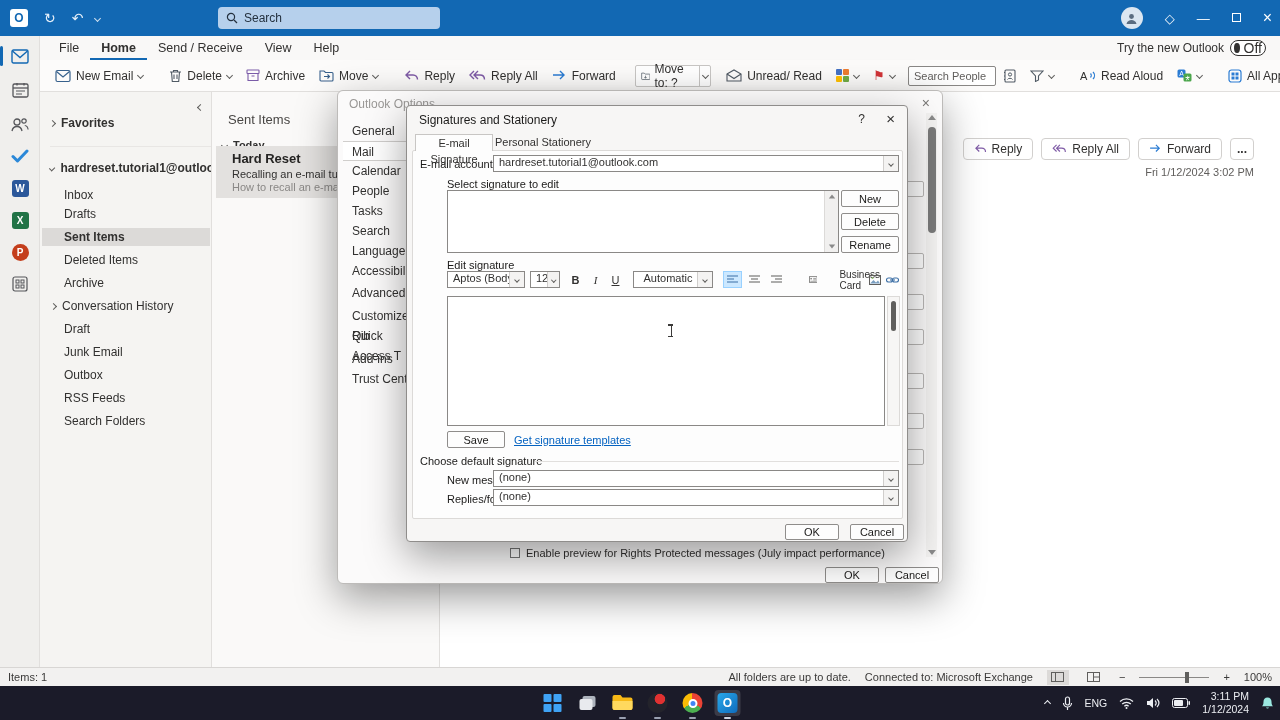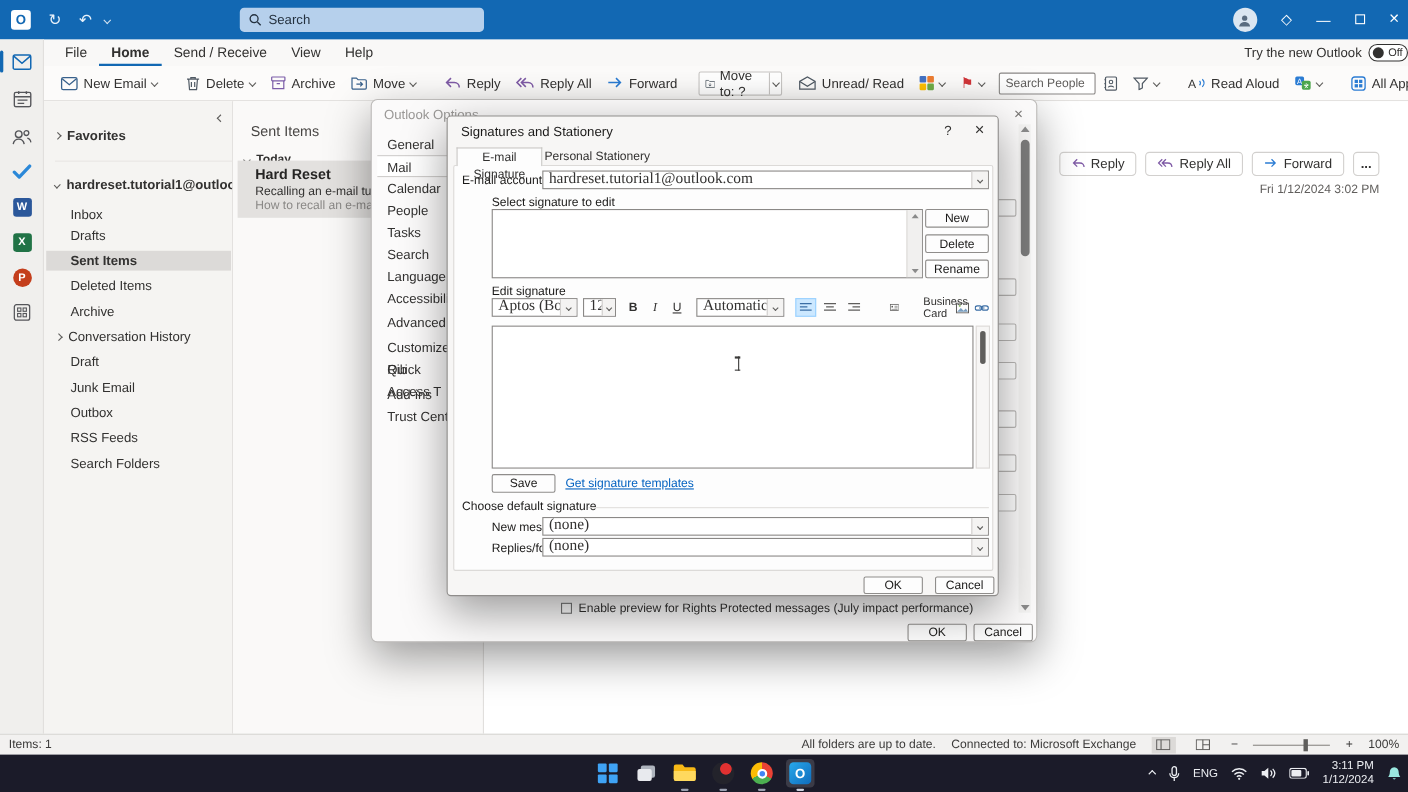--- a/index.html
+++ b/index.html
@@ -25,24 +25,24 @@
   .tb-search { position:absolute; left:218px; top:7px; width:222px; height:22px; background:#b6d0ec; border-radius:4px; display:flex; align-items:center; padding-left:8px; color:#24313f; font-size:12px; gap:6px; }
   .tb-right { position:absolute; right:8px; top:0; height:36px; display:flex; align-items:center; gap:22px; }
   .tb-avatar { width:22px; height:22px; border-radius:50%; background:#dbe6f1; display:flex; align-items:center; justify-content:center; }
   .tb-win { color:#fff; font-size:13px; }
   .tb-maxbox { width:9px; height:9px; border:1.3px solid #fff; display:inline-block; }
 
   
   .menubar { position:absolute; left:0; top:36px; width:1280px; height:24px; background:#f9f8f7; display:flex; align-items:center; padding-left:48px; }
   .menu-item { padding:0 11px; font-size:12.5px; color:#323130; height:24px; line-height:24px; }
   .menu-item.active { font-weight:bold; box-shadow:inset 0 -2px 0 #1268b3; }
-  .try-new { margin-left:auto; display:flex; align-items:center; gap:6px; font-size:12px; }
+  .try-new { margin-left:auto; display:flex; align-items:center; gap:6px; padding-right:14px; font-size:12px; }
   .toggle { width:36px; height:16px; border:1px solid #323130; border-radius:9px; background:#fff; display:flex; align-items:center; padding:0 3px; gap:4px; }
   .toggle .knob { width:10px; height:10px; border-radius:50%; background:#323130; }
-  .toggle .lbl { font-size:10px; color:#323130; }
+  .toggle .lbl { font-size:14px; color:#323130; }
 
   
   .ribbon { position:absolute; left:0; top:60px; width:1280px; height:32px; background:#fcfbfa; border-bottom:1px solid #e1dfdd; display:flex; align-items:center; padding:0 10px 0 48px; }
   .rb-btn { display:flex; align-items:center; gap:5px; padding:4px 7px; border-radius:3px; font-size:12px; color:#323130; white-space:nowrap; }
   .rb-btn svg { flex:none; }
   .rb-combo { display:flex; align-items:center; border:1px solid #c8c6c4; background:#fff; height:22px; border-radius:2px; }
   .rb-combo .txt { padding:0 6px 0 4px; font-size:12px; }
   .rb-combo .dd { border-left:1px solid #c8c6c4; width:16px; height:100%; display:flex; align-items:center; justify-content:center; }
   .rb-input { width:88px; height:20px; border:1px solid #8a8886; border-radius:2px; font-size:11px; padding:0 5px; font-family:inherit; color:#323130; background:#fff; }
   .rb-input::placeholder { color:#605e5c; }
@@ -78,21 +78,21 @@
   .frag { position:absolute; width:34px; height:16px; background:#fdfdfd; border:1px solid #b9b7b5; border-radius:2px; }
   .opt-scroll { position:absolute; right:5px; top:22px; width:11px; height:444px; background:#f3f2f1; }
   .opt-thumb { position:absolute; left:1.5px; top:14px; width:8px; height:106px; background:#7a7a7a; border-radius:4px; }
 
   .sig-dialog { left:406px; top:105px; width:502px; height:437px; background:#f7f6f5; border:1px solid #8f8d8b; border-radius:4px; z-index:20; font-size:11px; }
   .sig-title { position:absolute; left:12px; top:7px; font-size:12px; color:#1b1a19; }
   .sig-tab { position:absolute; top:28px; height:17px; line-height:16px; text-align:center; font-size:11px; color:#323130; }
   .sig-tab.sel { background:#fdfdfd; border:1px solid #c8c6c4; border-bottom:none; z-index:2; }
   .sig-frame { position:absolute; left:5px; top:44px; width:491px; height:369px; border:1px solid #dcdad8; background:#fdfdfd; border-radius:2px; }
   .fld-label { position:absolute; font-size:11px; color:#1b1a19; white-space:nowrap; }
-  .combo { position:absolute; background:#fff; border:1px solid #8a8886; display:flex; align-items:flex-end; font-size:14px;font-family:Liberation Serif, serif; }
+  .combo { position:absolute; background:#fff; border:1px solid #8a8886; display:flex; align-items:flex-start; font-size:11px; }
   .combo .val { padding-left:5px; flex:1; white-space:nowrap; overflow:hidden; }
   .combo .dd { width:15px; align-self:stretch; display:flex; align-items:center; justify-content:center; background:#f4f3f2; border-left:1px solid #d0cecc; }
   .wbtn { position:absolute; background:#fdfdfd; border:1px solid #8f8d8b; border-radius:2px; font-size:11px; color:#1b1a19; display:flex; align-items:center; justify-content:center; }
   .sig-list { position:absolute; left:40px; top:84px; width:392px; height:63px; background:#fff; border:1px solid #8a8886; }
   .sig-row-sel { position:absolute; left:0; top:0; right:14px; height:13px; background:#0078d7; color:#fff; font-size:10.5px; padding-left:3px; line-height:13px; }
   .lst-scroll { position:absolute; right:0; top:0; width:14px; bottom:0; background:#f1f0ef; border-left:1px solid #dcdad8; display:flex; flex-direction:column; justify-content:space-between; align-items:center; padding:3px 0; }
   .tb-btn { position:absolute; top:165px; height:17px; display:flex; align-items:center; justify-content:center; font-size:11px; color:#323130; }
   .edit-area { position:absolute; left:40px; top:190px; width:438px; height:130px; background:#fff; border:1px solid #8a8886; }
   .ea-scroll { position:absolute; left:480px; top:190px; width:13px; height:130px; background:#f7f6f5; border:1px solid #dcdad8; }
   .ea-thumb { position:absolute; left:3px; top:4px; width:5px; height:30px; background:#5f5e5c; border-radius:3px; }

